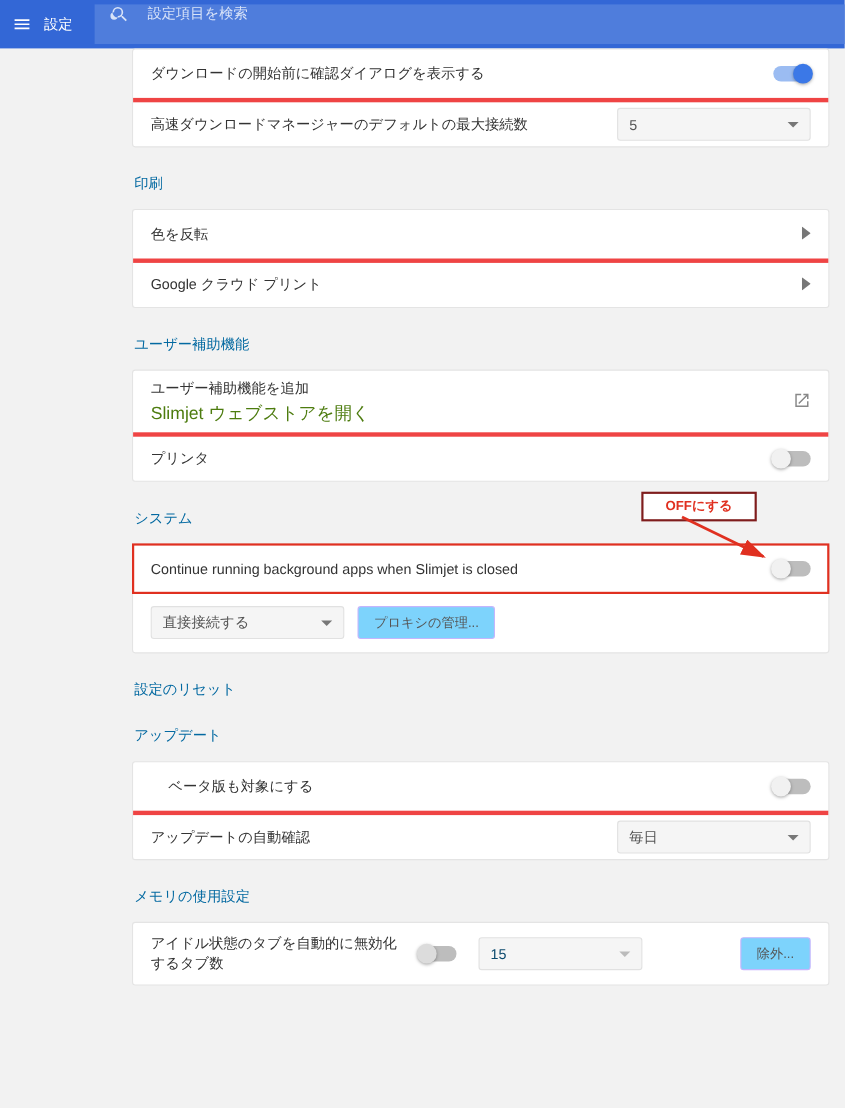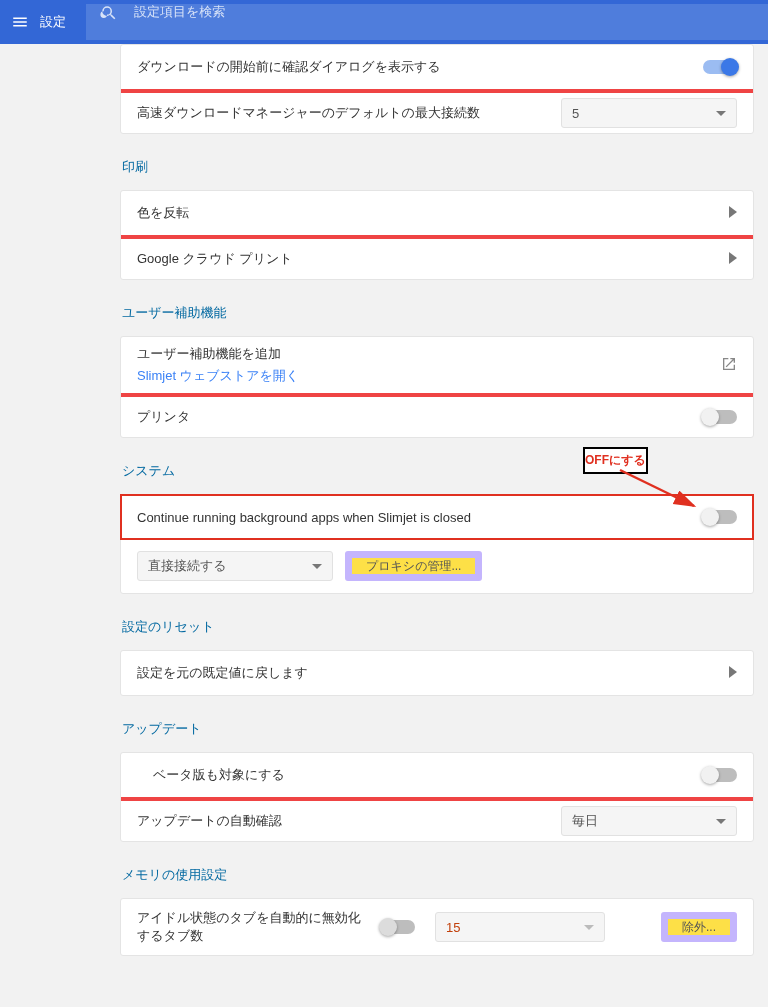--- a/index.html
+++ b/index.html
@@ -17,45 +17,45 @@
 
   .page { display: flex; } 
   .main { flex: 1; padding: 0 14px 20px 120px; }
 
   .section-title { font-size: 13px; color: #0369a1; margin: 24px 0 14px 2px; }
 
   .card { background: #fff; border: 1px solid #e4e4e4; border-radius: 3px; }
   .row { display: flex; align-items: center; min-height: 44px; padding: 0 16px; font-size: 13px; color: #333; }
   .row + .row { border-top: 4px solid #ef4444; }
   .row.tall { min-height: 56px; justify-content: space-between; }
-  .row .sub { font-size: 13px; color: #3b82f6; margin-top: 4px; }
+  .row .sub { font-size: 16px; color: #4d7c0f; margin-top: 4px; }
   .row .grow { flex: 1; }
 
   .arrow-right svg, .open-ext svg { width: 8px; height: 12px; fill: #777; }
   .open-ext svg { width: 16px; height: 16px; }
 
   
   .toggle { width: 34px; height: 14px; background: #bdbdbd; border-radius: 10px; position: relative; cursor: pointer; }
   .toggle .knob { width: 18px; height: 18px; background: #f1f1f1; border-radius: 50%; position: absolute; top: -2px; left: -2px; box-shadow: 0 1px 3px rgba(0,0,0,.35); }
   .toggle.on { background: #9bbcf2; }
   .toggle.on .knob { left: auto; right: -2px; background: #3b78e7; }
   .toggle.disabled .knob { background: #dcdcdc; }
 
   
   .select { height: 30px; background: #f5f5f5; border: 1px solid #e1e1e1; border-radius: 3px; display: flex; align-items: center; padding: 0 10px; font-size: 13px; color: #555; cursor: pointer; }
-  .select.wide { width: 196px; justify-content: space-between; }
+  .select.wide { width: 176px; justify-content: space-between; }
   .select .tri { border-left: 5px solid transparent; border-right: 5px solid transparent; border-top: 5px solid #777; }
   .select.small { width: 176px; justify-content: space-between; }
 
-  .btn { height: 30px; border: 7px solid #c4b5fd; border-radius: 3px; background: #fde047; padding: 0 14px; font-size: 12px; color: #555; display: inline-flex; align-items: center; cursor: pointer; }
+  .btn { height: 30px; border: 1px solid #c4b5fd; border-radius: 3px; background: #7dd3fc; padding: 0 14px; font-size: 12px; color: #555; display: inline-flex; align-items: center; cursor: pointer; }
 
   .hgroup { display: flex; gap: 12px; padding: 12px 16px; }
 
   
-  .annot { position: absolute; left: 583px; top: 447px; border: 2px solid #000000; color: #e03020; font-size: 12px; font-weight: 600; padding: 3px 0; background: #fff; }
+  .annot { position: absolute; left: 583px; top: 447px; border: 2px solid #7f1d1d; color: #e03020; font-size: 12px; font-weight: 600; padding: 3px 20px; background: #fff; }
   .annot-arrow { position: absolute; left: 614px; top: 468px; pointer-events: none; }
   .highlight-row { outline: 2px solid #e03020; outline-offset: -1px; }
 
 </style>
 </head>
 <body>
 
 <div class="topbar">
   <div class="menu-btn">
     <svg viewBox="0 0 24 24">
@@ -140,28 +140,20 @@
       <div class="hgroup">
         <div class="select wide">
           <span>直接接続する</span>
           <span class="tri"></span>
         </div>
         <div class="btn">プロキシの管理...</div>
       </div>
     </div>
 
     <div class="section-title">設定のリセット</div>
-    <div class="card">
-      <div class="row">
-        <div class="grow">設定を元の既定値に戻します</div>
-        <span class="arrow-right"><svg viewBox="0 0 8 12">
-              <path d="M0 0l8 6-8 6z"></path>
-            </svg></span>
-      </div>
-    </div>
 
     <div class="section-title">アップデート</div>
     <div class="card">
       <div class="row">
         <div class="grow" style="padding-left:16px">ベータ版も対象にする</div>
         <div class="toggle">
             <div class="knob"></div>
           </div>
       </div>
       <div class="row">
@@ -173,21 +165,21 @@
       </div>
     </div>
 
     <div class="section-title">メモリの使用設定</div>
     <div class="card">
       <div class="row tall">
         <div style="width:236px">アイドル状態のタブを自動的に無効化するタブ数</div>
         <div class="toggle disabled" style="margin:0 20px 0 8px">
             <div class="knob"></div>
           </div>
-        <div class="select" style="width:170px;justify-content:space-between;color:#c2410c">
+        <div class="select" style="width:149px;justify-content:space-between;color:#0c4a6e">
           <span>15</span>
           <span class="tri" style="border-top-color:#bbb"></span>
         </div>
         <div class="grow"></div>
         <div class="btn">除外...</div>
       </div>
     </div>
 
   </div>
 </div>

